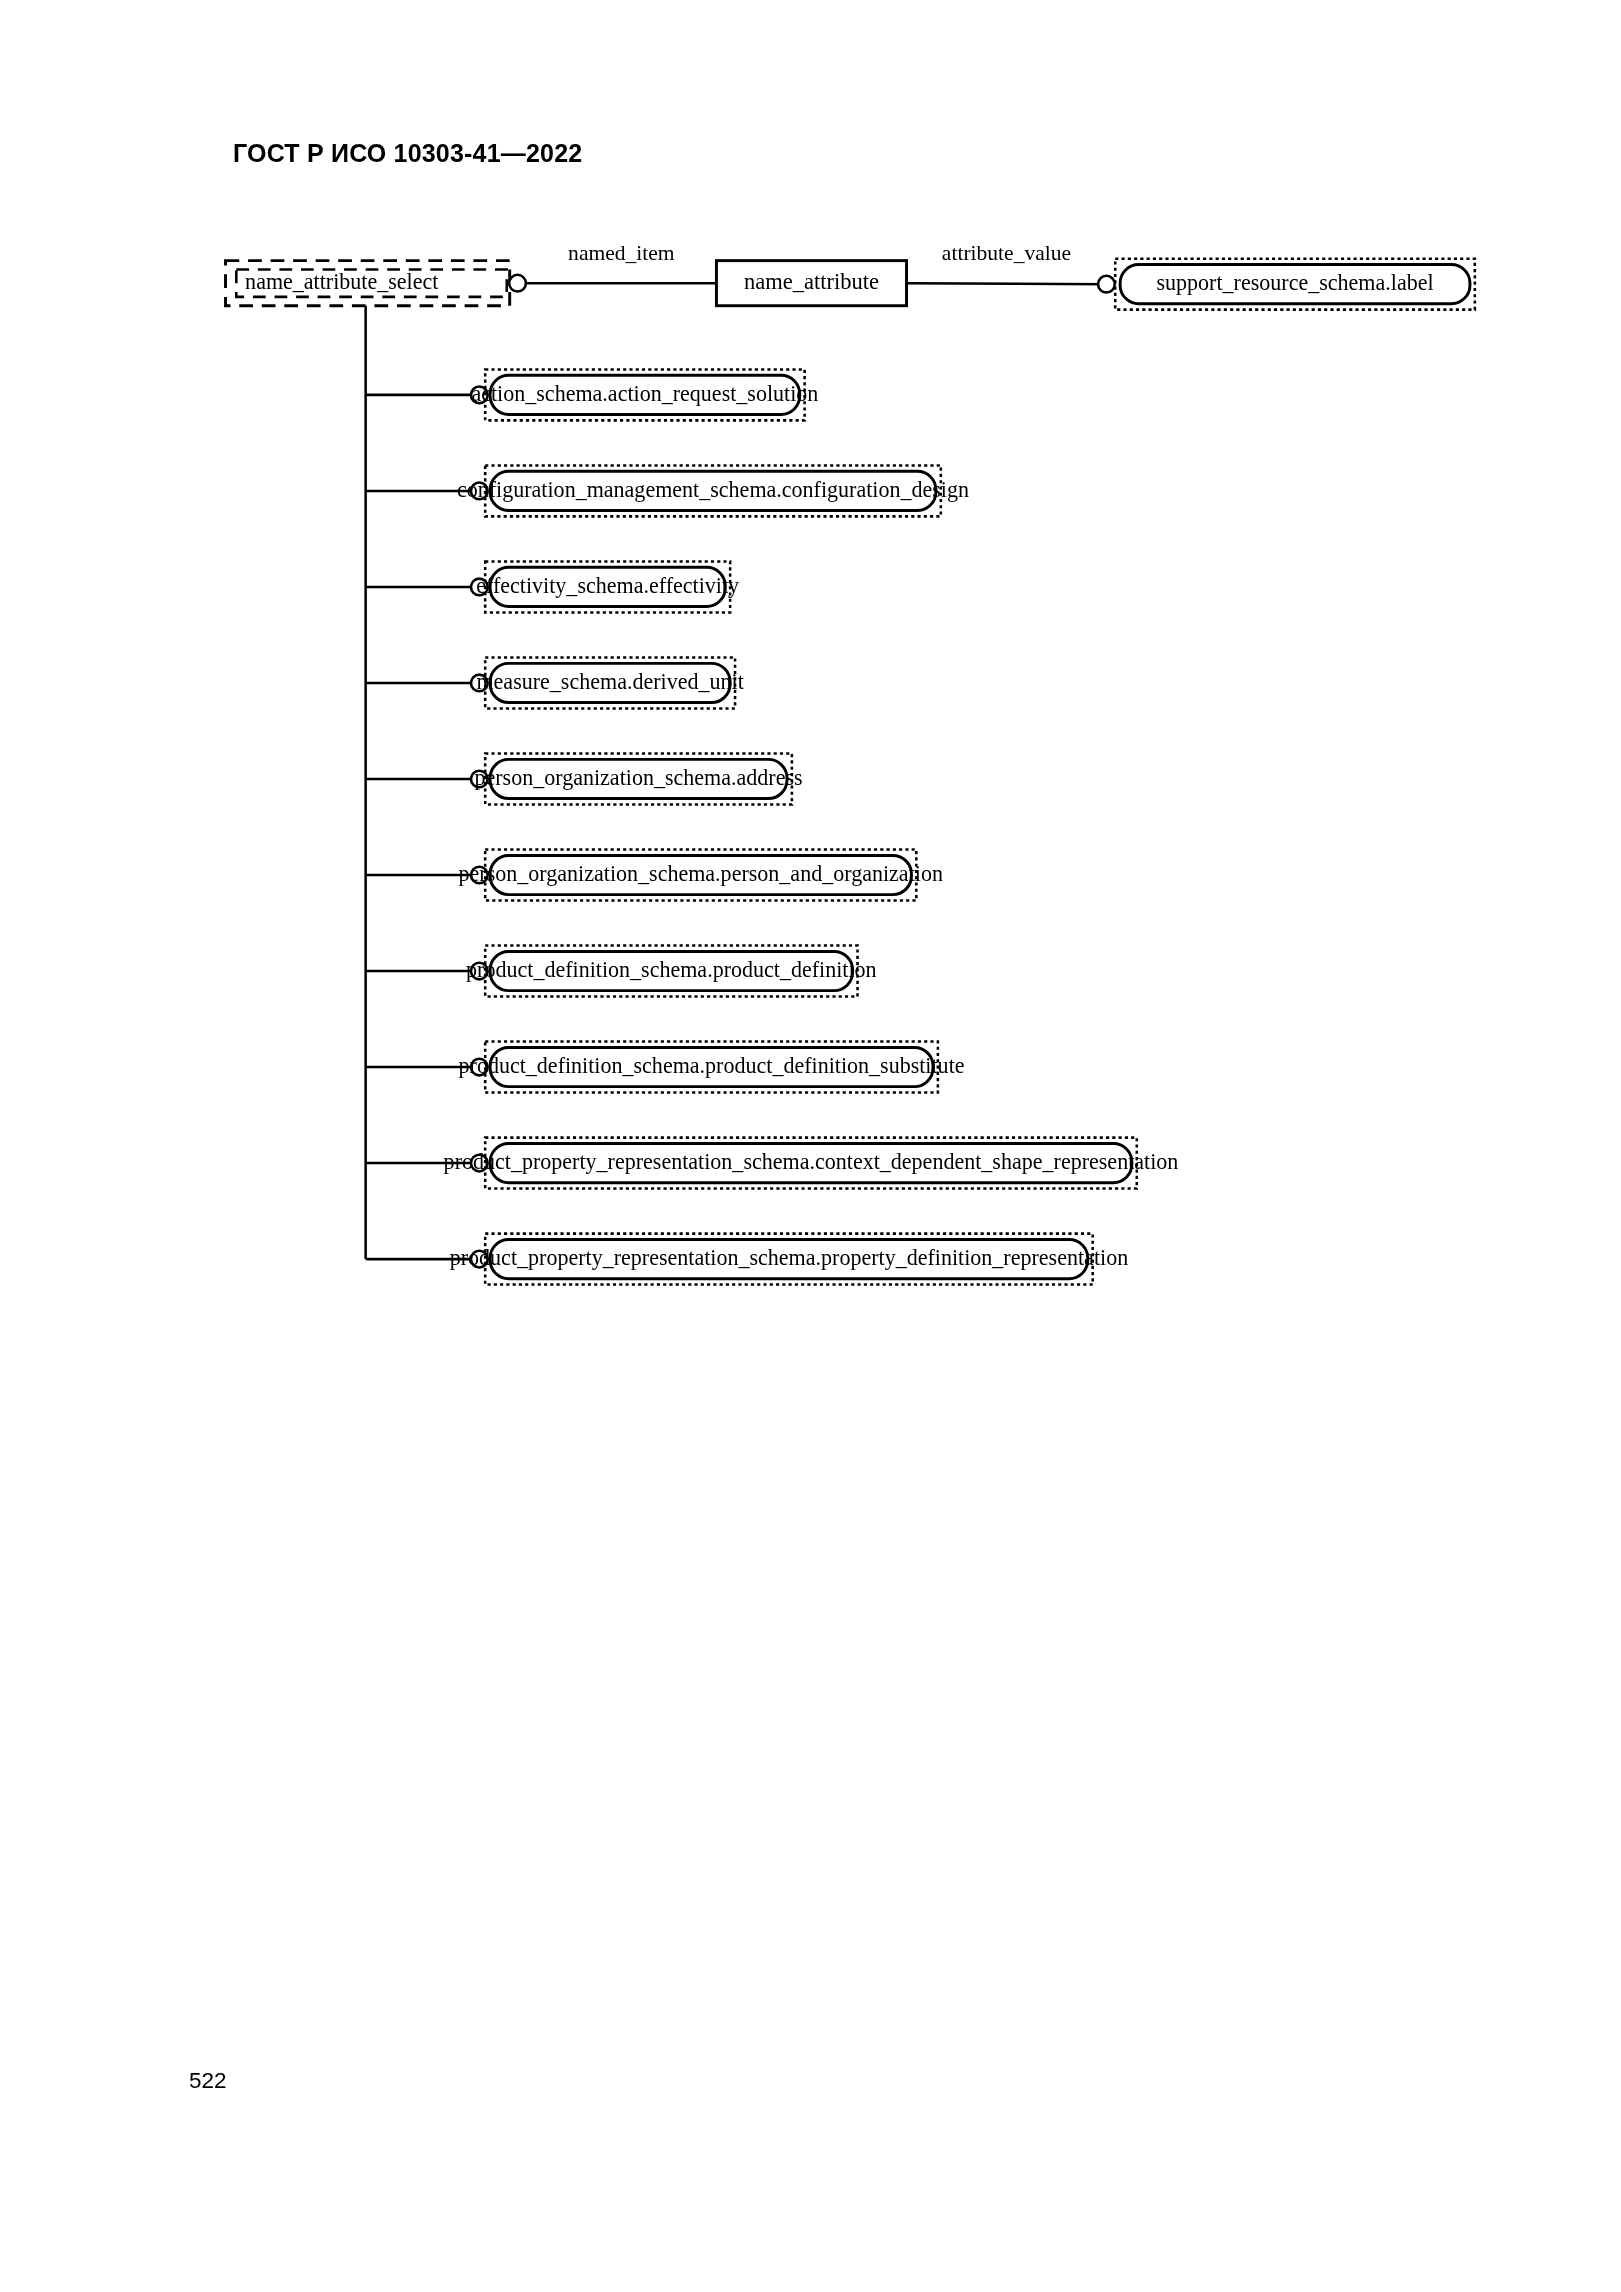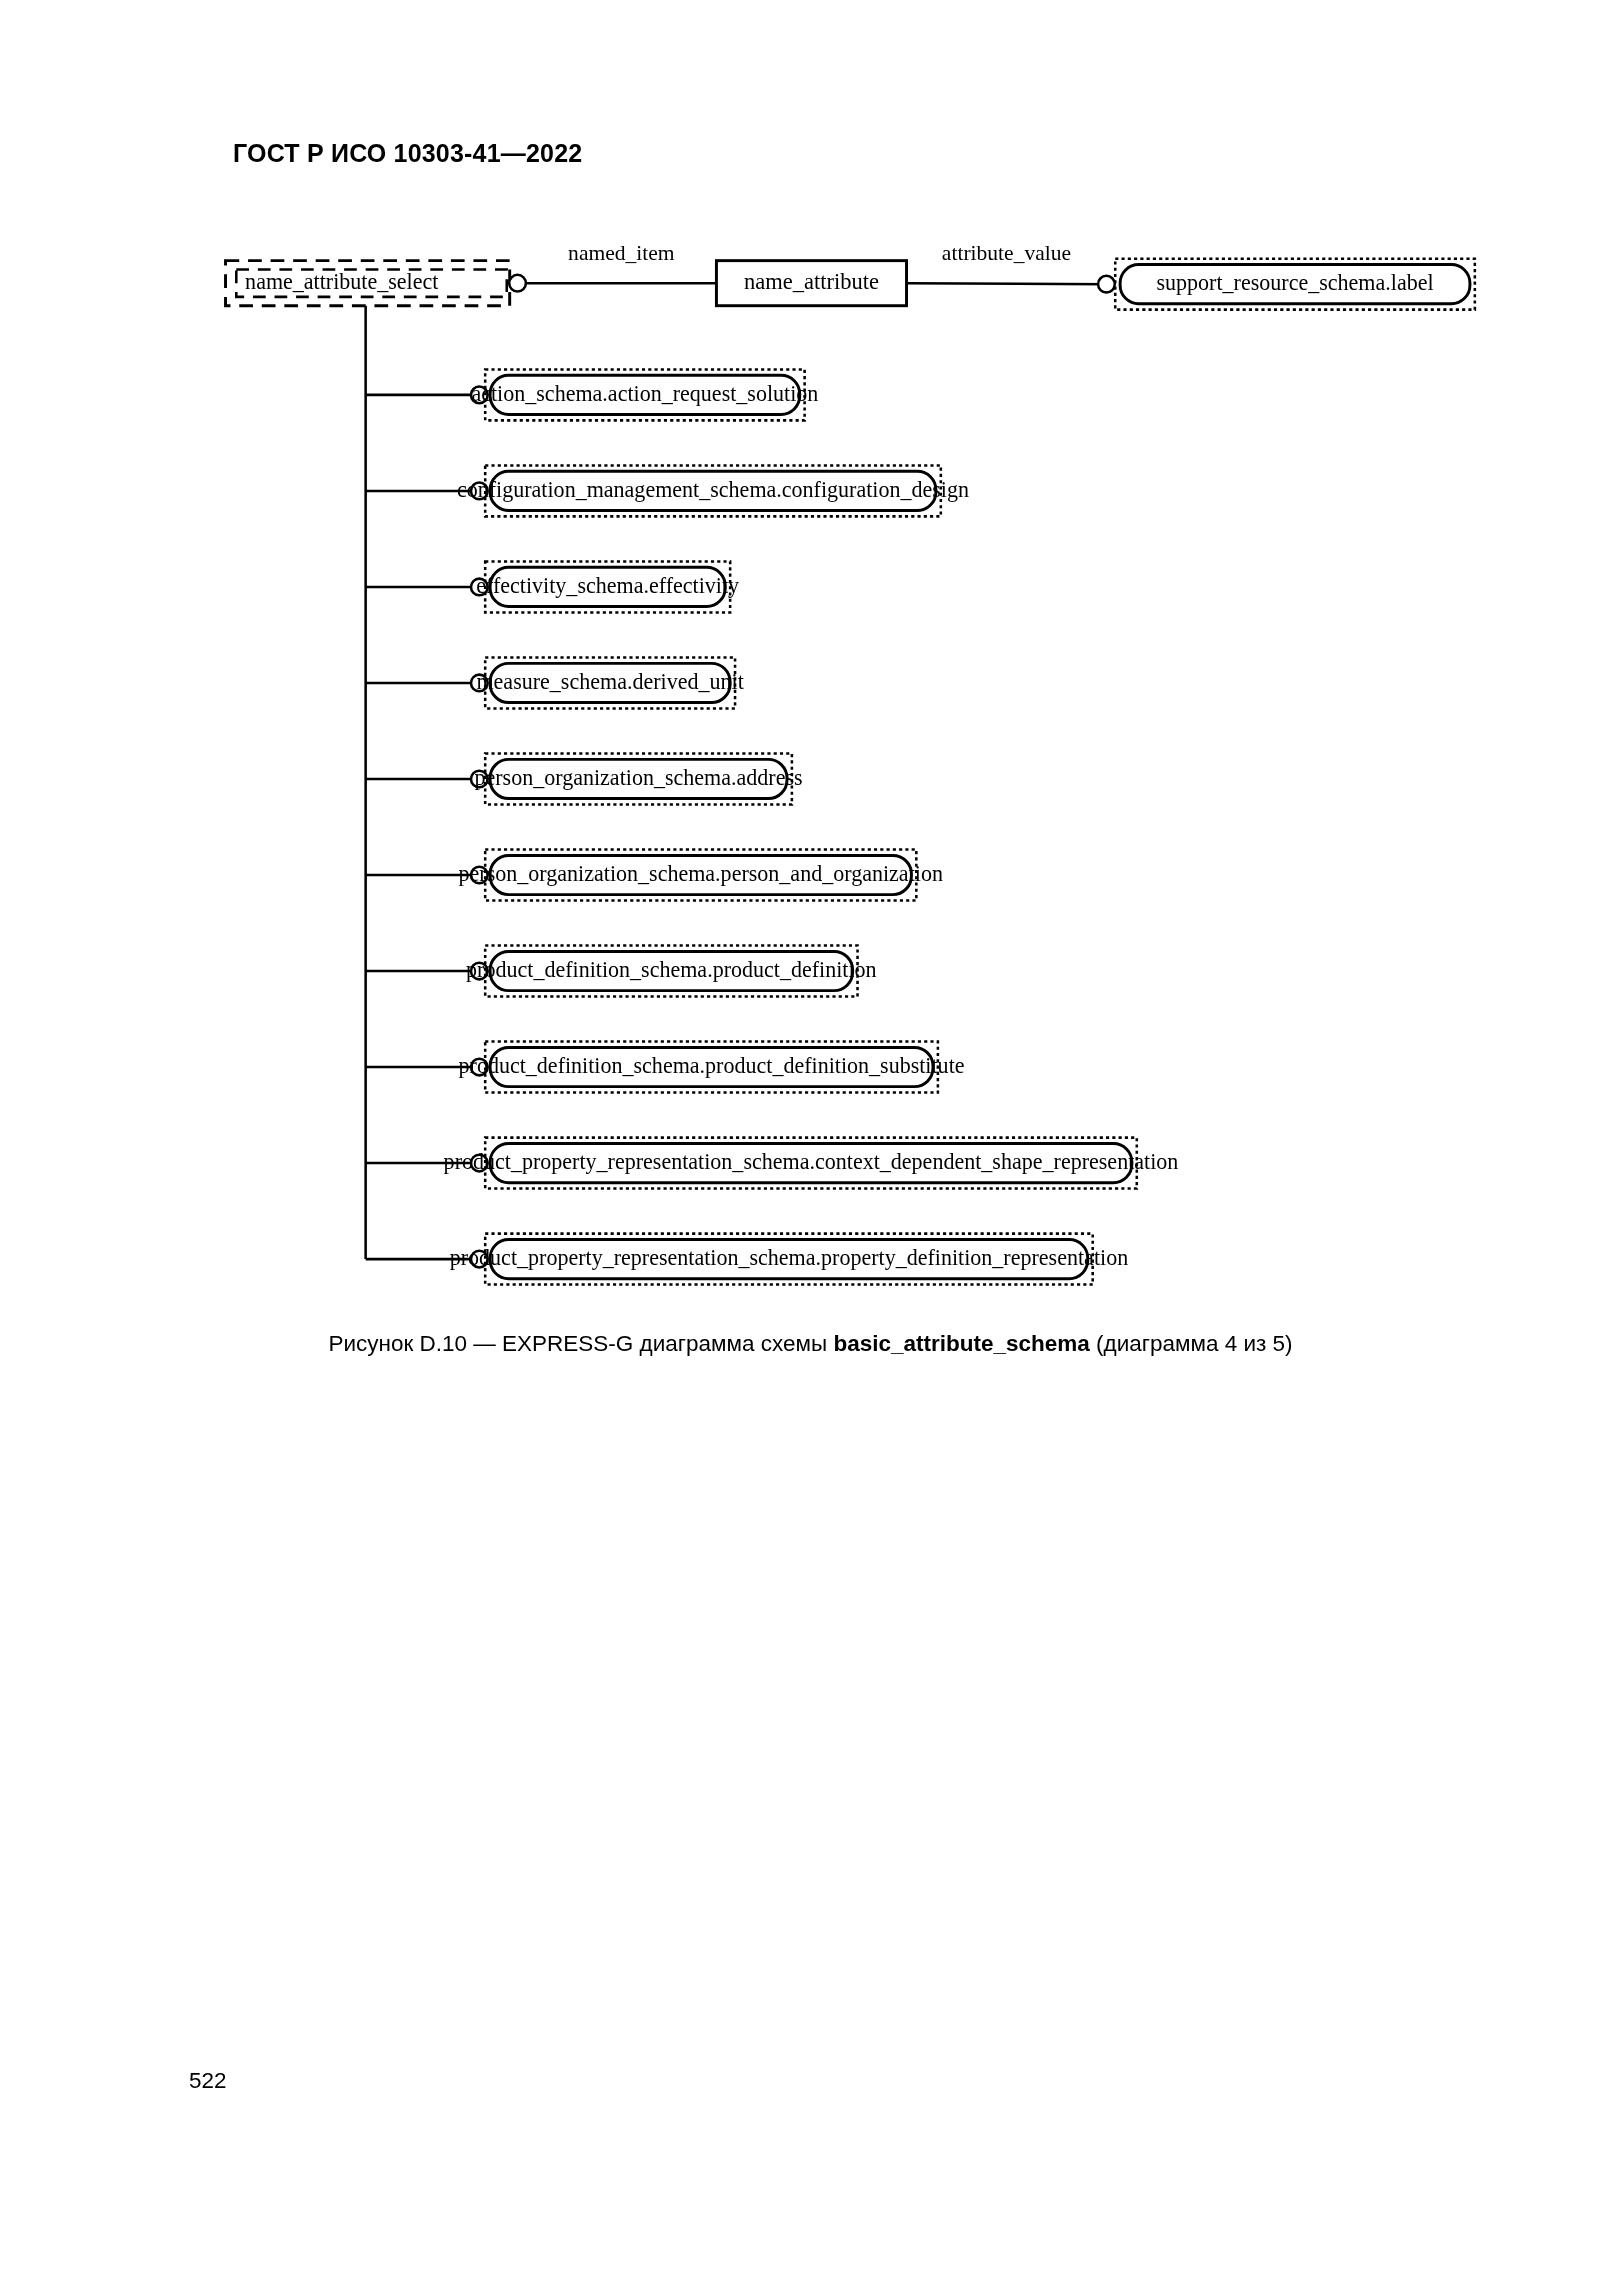--- a/index.html
+++ b/index.html
@@ -200,20 +200,17 @@
         <rect x="500" y="1167" width="655" height="40" rx="19" ry="19" class="eg-rounded-box"></rect>
         <text x="827.5" y="1188" text-anchor="middle" class="eg-text">product_property_representation_schema.context_dependent_shape_representation</text>
         <line x1="373" y1="1285" x2="481" y2="1285" class="eg-line"></line>
         <circle cx="489" cy="1285" r="8.5" class="eg-circle"></circle>
         <rect x="495" y="1259" width="620" height="52" class="eg-dotted-box"></rect>
         <rect x="500" y="1265" width="610" height="40" rx="19" ry="19" class="eg-rounded-box"></rect>
         <text x="805" y="1286" text-anchor="middle" class="eg-text">product_property_representation_schema.property_definition_representation</text>
       </svg>
   </div>
 
-  <div class="figure-caption">
-    <span>Рисунок D.10 — EXPRESS-G диаграмма схемы </span><span class="bold">basic_attribute_schema</span><span> (диаграмма 4 из 5)</span>
-  </div>
 
   <div class="folio">522</div>
 
 </div>
 
 
 </body></html>

